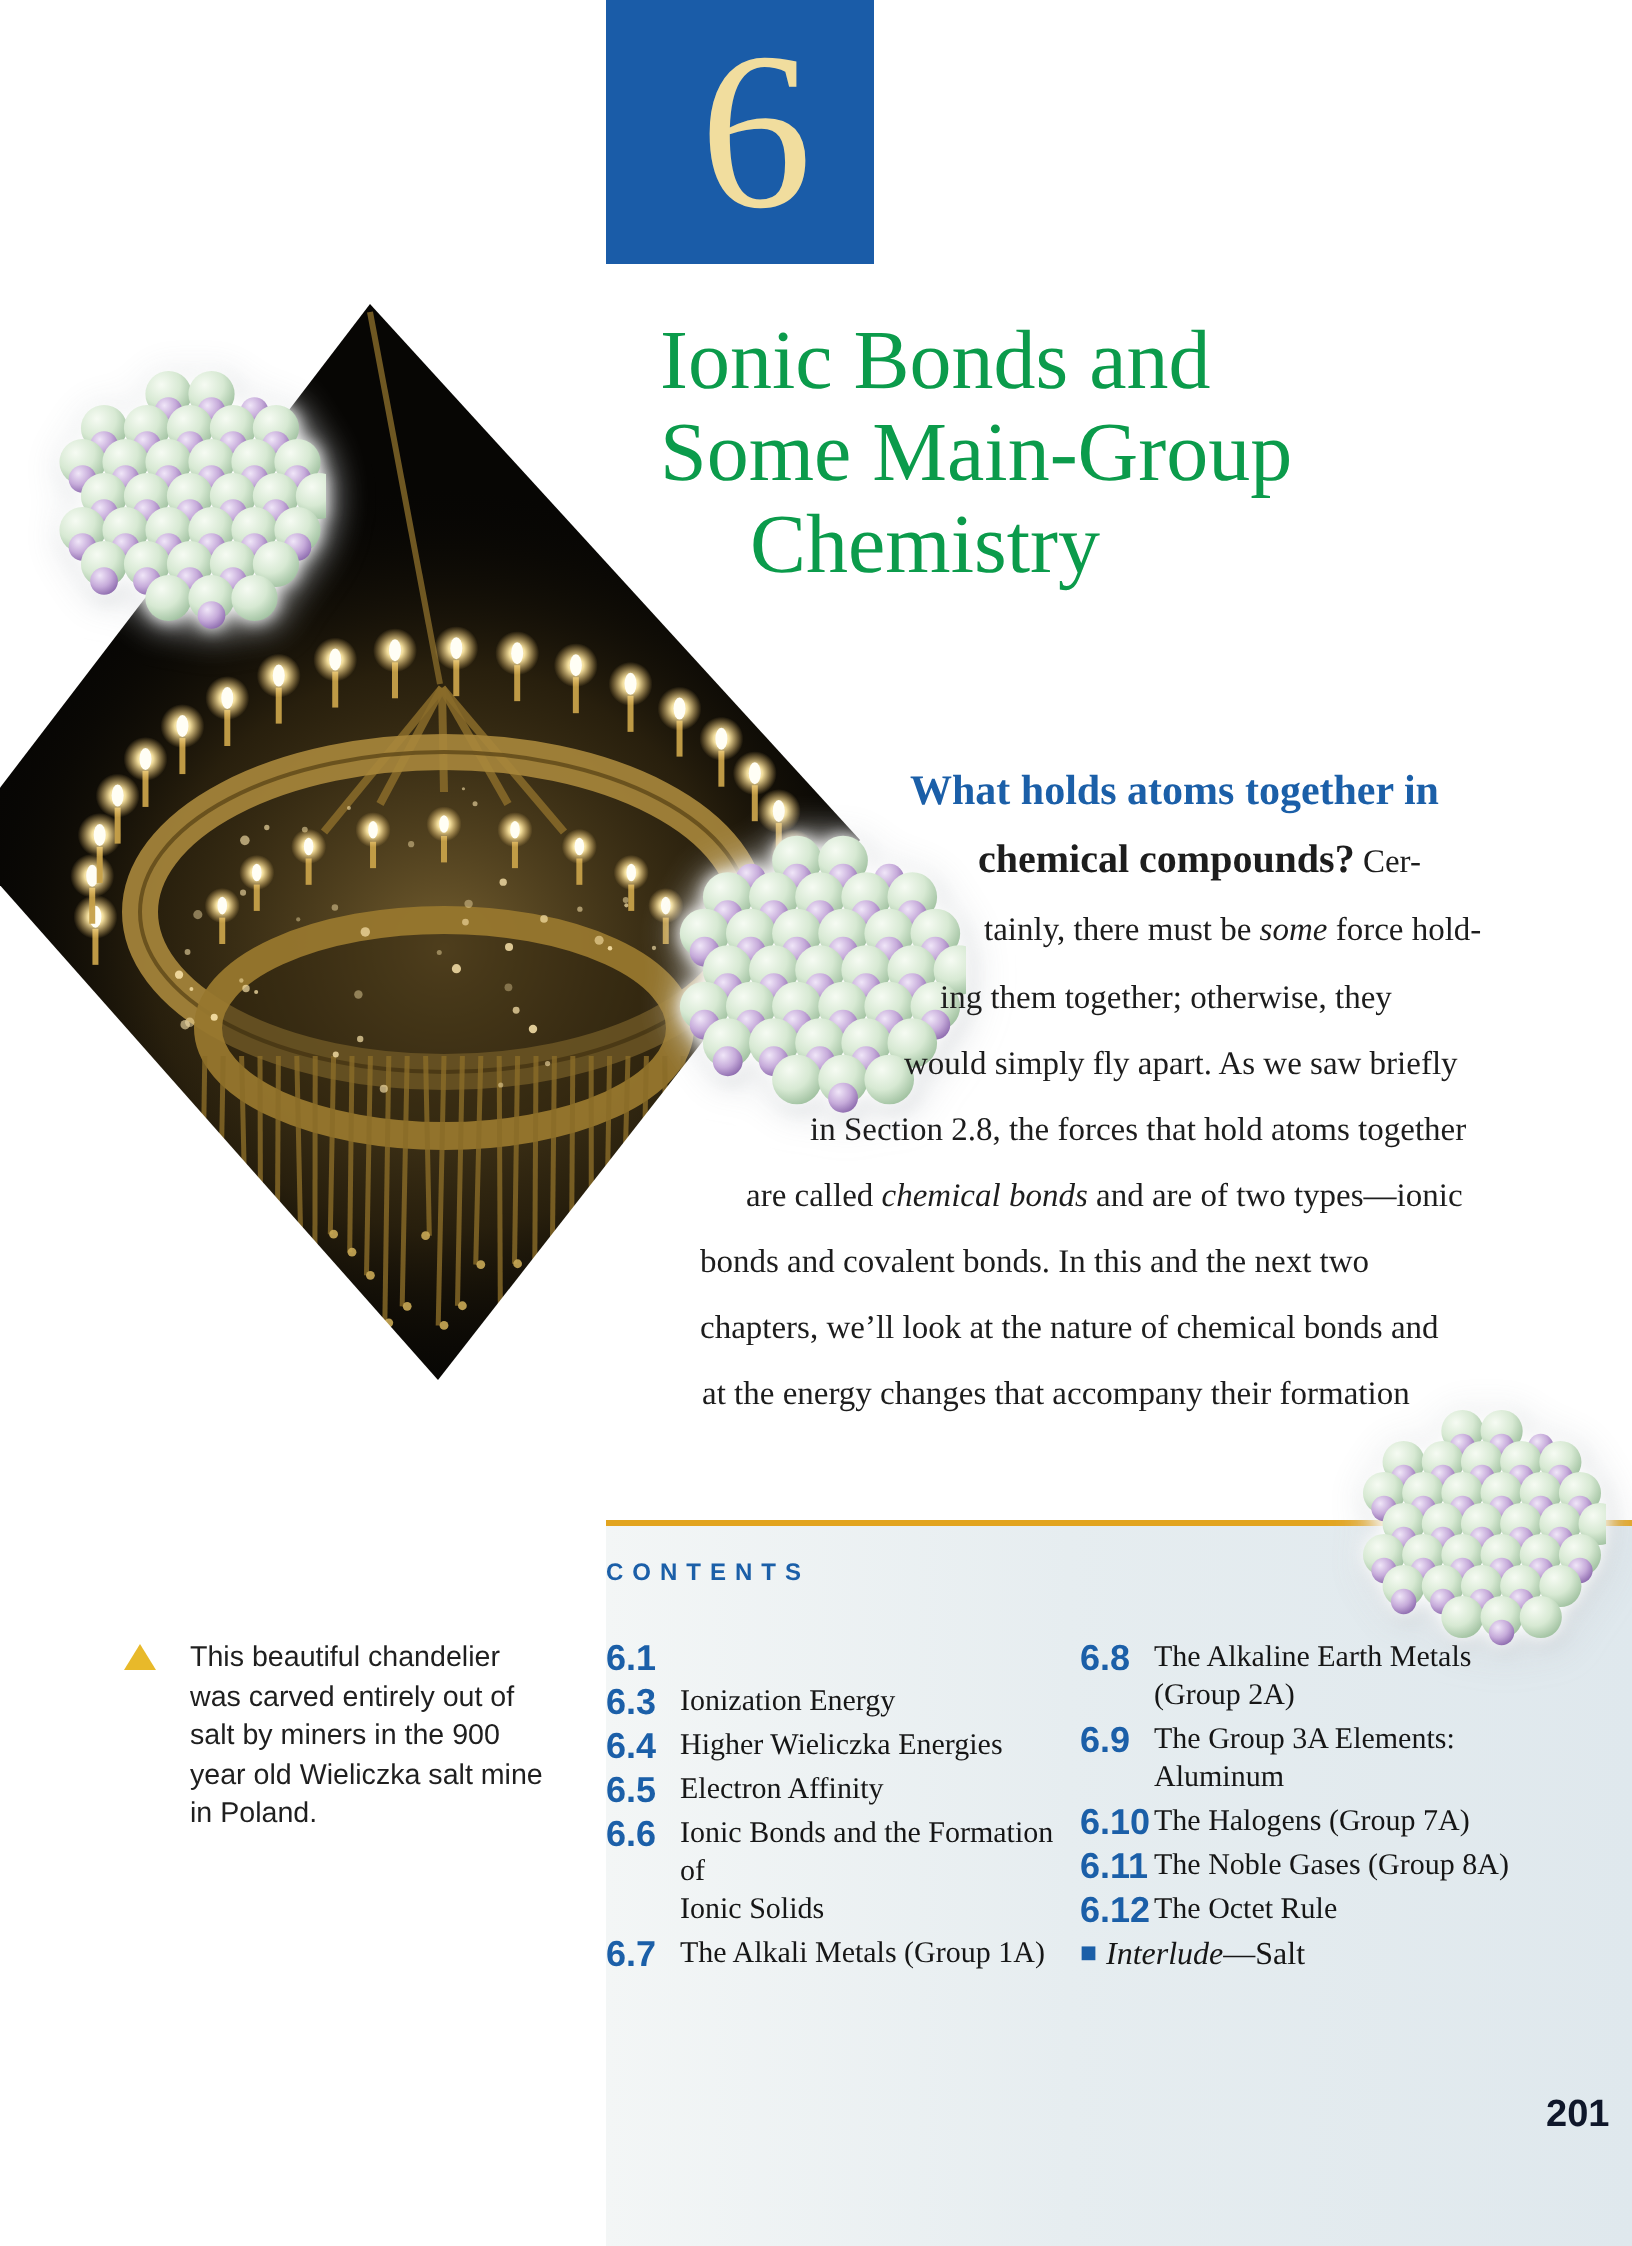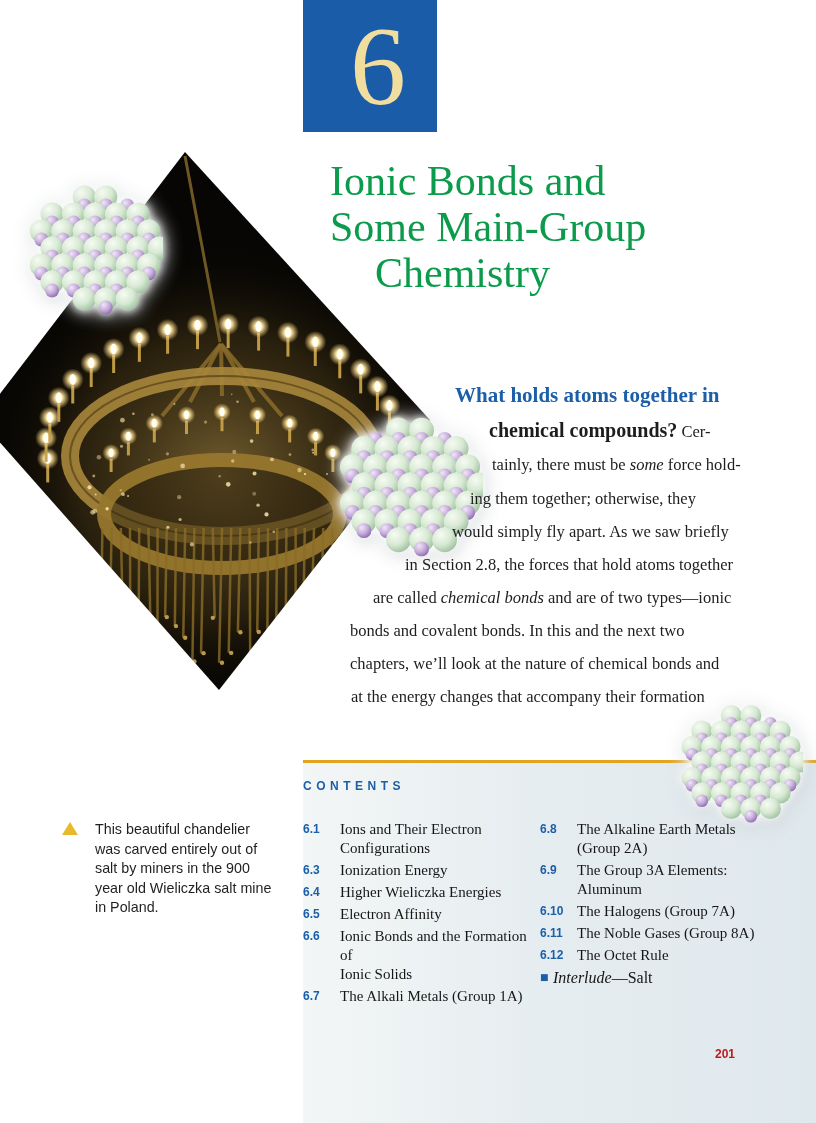--- a/index.html
+++ b/index.html
@@ -65,21 +65,21 @@
   
   .contents-heading{
     position:absolute;left:303px;top:779px;
     font-family:"Liberation Sans",sans-serif;font-weight:700;
     font-size:12px;letter-spacing:4.5px;color:var(--accent-blue,#1b5fa8);
   }
   .toc-col{position:absolute;top:820px;width:232px;}
   .toc-item{display:flex;margin-bottom:3px;}
   .toc-num{
     flex:0 0 37px;font-family:"Liberation Sans",sans-serif;font-weight:700;
-    font-size:12px;line-height:19px;color:var(--accent-blue,#1b5fa8);
+    font-size:18px;line-height:19px;color:var(--accent-blue,#1b5fa8);
   }
   .toc-text{font-size:15px;line-height:19px;color:#161616;}
   .toc-bullet{
     flex:0 0 13px;font-size:9px;line-height:19px;
     color:var(--accent-blue,#1b5fa8);font-family:"DejaVu Sans",sans-serif;
   }
   .toc-item.interlude .toc-text{font-size:16px;font-family:Liberation Serif, serif;}
   .toc-item.interlude i{font-style:italic;}
   
   .caption{position:absolute;left:60px;top:820px;width:225px;}
@@ -87,22 +87,22 @@
     position:absolute;left:2px;top:2px;width:0;height:0;
     border-left:8px solid transparent;border-right:8px solid transparent;
     border-bottom:13px solid var(--caption-marker-gold,#e8b92a);
   }
   .caption-text{
     margin-left:35px;width:178px;
     font-family:"Liberation Sans",sans-serif;font-size:14.3px;line-height:19.5px;color:#1f1f1f;
   }
   
   .pagenum{
-    position:absolute;left:715px;top:1047px;
-    font-family:"Liberation Sans",sans-serif;font-weight:700;font-size:12px;color:#b91c1c;
+    position:absolute;left:773px;top:1047px;
+    font-family:"Liberation Sans",sans-serif;font-weight:700;font-size:19px;color:#0f172a;
   }
 </style>
 </head>
 <body>
 
 <svg width="0" height="0" style="position:absolute">
   <defs>
     <radialGradient id="sphG" cx="35%" cy="30%" r="75%">
       <stop offset="0%" stop-color="#f6fbf3"></stop>
         <stop offset="55%" stop-color="#d7e9d3"></stop>
@@ -547,21 +547,20 @@
       <div class="intro-line" style="left: 373px; top: 586px;"><span>are called </span><span class="seg-italic">chemical bonds</span><span> and are of two types—ionic</span></div>
       <div class="intro-line" style="left: 350px; top: 619px;"><span>bonds and covalent bonds. In this and the next two</span></div>
       <div class="intro-line" style="left: 350px; top: 652px;"><span>chapters, we’ll look at the nature of chemical bonds and</span></div>
       <div class="intro-line" style="left: 351px; top: 685px;"><span>at the energy changes that accompany their formation</span></div>
     </div>
 
   <div class="contents-heading">CONTENTS</div>
   <div id="toc-left" class="toc-col" style="left:303px">
       <div class="toc-item">
         <span class="toc-num">6.1</span>
-        <span class="toc-text">Ions and Their Electron<br>Configurations</span>
       </div>
       <div class="toc-item">
         <span class="toc-num">6.3</span>
         <span class="toc-text">Ionization Energy</span>
       </div>
       <div class="toc-item">
         <span class="toc-num">6.4</span>
         <span class="toc-text">Higher Wieliczka Energies</span>
       </div>
       <div class="toc-item">

